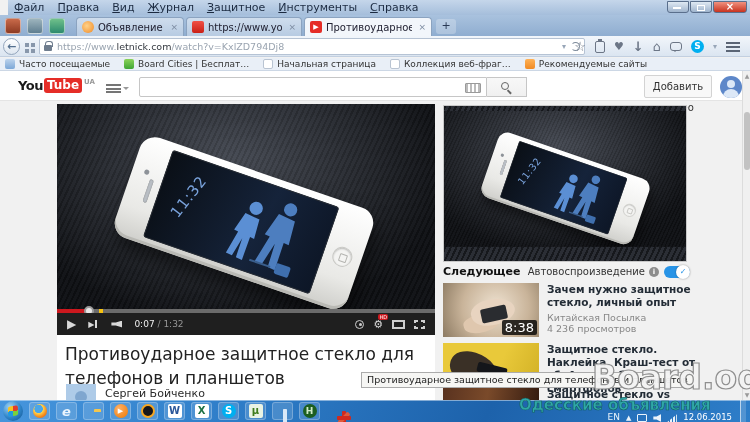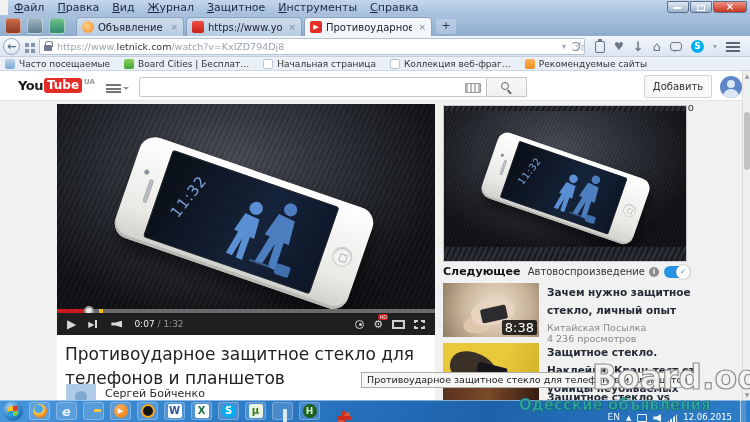--- a/index.html
+++ b/index.html
@@ -162,21 +162,21 @@
   .infoic { width:10px; height:10px; border-radius:50%; background:#8c8c8c; color:#fff; font-size:7px;
     text-align:center; line-height:10px; font-weight:bold; margin-left:4px; }
   .toggle { width:26px; height:12px; border-radius:7px; background:#2793e6; position:relative; margin-left:5px; }
   .toggle::after { content:'✓'; position:absolute; right:0; top:-1px; width:14px; height:14px; border-radius:50%;
     background:#fff; box-shadow:0 0 2px rgba(0,0,0,.4); color:#2793e6; font-size:8px; text-align:center; line-height:14px; }
 
   .vrow { position:absolute; left:443px; display:flex; gap:8px; }
   .vthumb { width:96px; height:54px; flex:none; position:relative; overflow:hidden; }
   .vdur { position:absolute; right:2px; bottom:2px; background:rgba(0,0,0,.8); color:#fff; font-size:13px; padding:0 3px; border-radius:2px; }
   .vmeta { width:150px; }
-  .vt { font-size:10.5px; font-weight:bold; color:#232c36; line-height:18px; }
+  .vt { font-size:10.5px; font-weight:bold; color:#232c36; line-height:13px; }
   .vc { font-size:9.5px; color:#888; margin-top:3px; }
   .vv { font-size:9.5px; color:#888; }
   .thumb1 { background:radial-gradient(circle at 55% 45%, #efe3d2, #c9b49a 55%, #8c7a62);}
   .thumb1::before { content:''; position:absolute; left:28px; top:16px; width:44px; height:26px; background:#e8d4c0;
     border-radius:40% 55% 45% 50%; box-shadow:-14px 8px 0 -4px #dfc7ae; transform:rotate(-15deg); }
   .thumb1::after { content:''; position:absolute; left:38px; top:24px; width:26px; height:14px; background:#2a2c30; border-radius:2px; transform:rotate(-12deg); }
   .thumb2 { background:linear-gradient(115deg,#e9c93a 55%,#cfae23); }
   .thumb2::before { content:''; position:absolute; left:6px; top:10px; width:50px; height:34px; background:#3a3026;
     border-radius:45% 60% 40% 55%; transform:rotate(18deg); box-shadow:30px 6px 0 -6px #4a3c2e; }
   .thumb2::after { content:''; position:absolute; left:34px; top:22px; width:30px; height:10px; background:#14161a; border-radius:2px; transform:rotate(14deg); }

